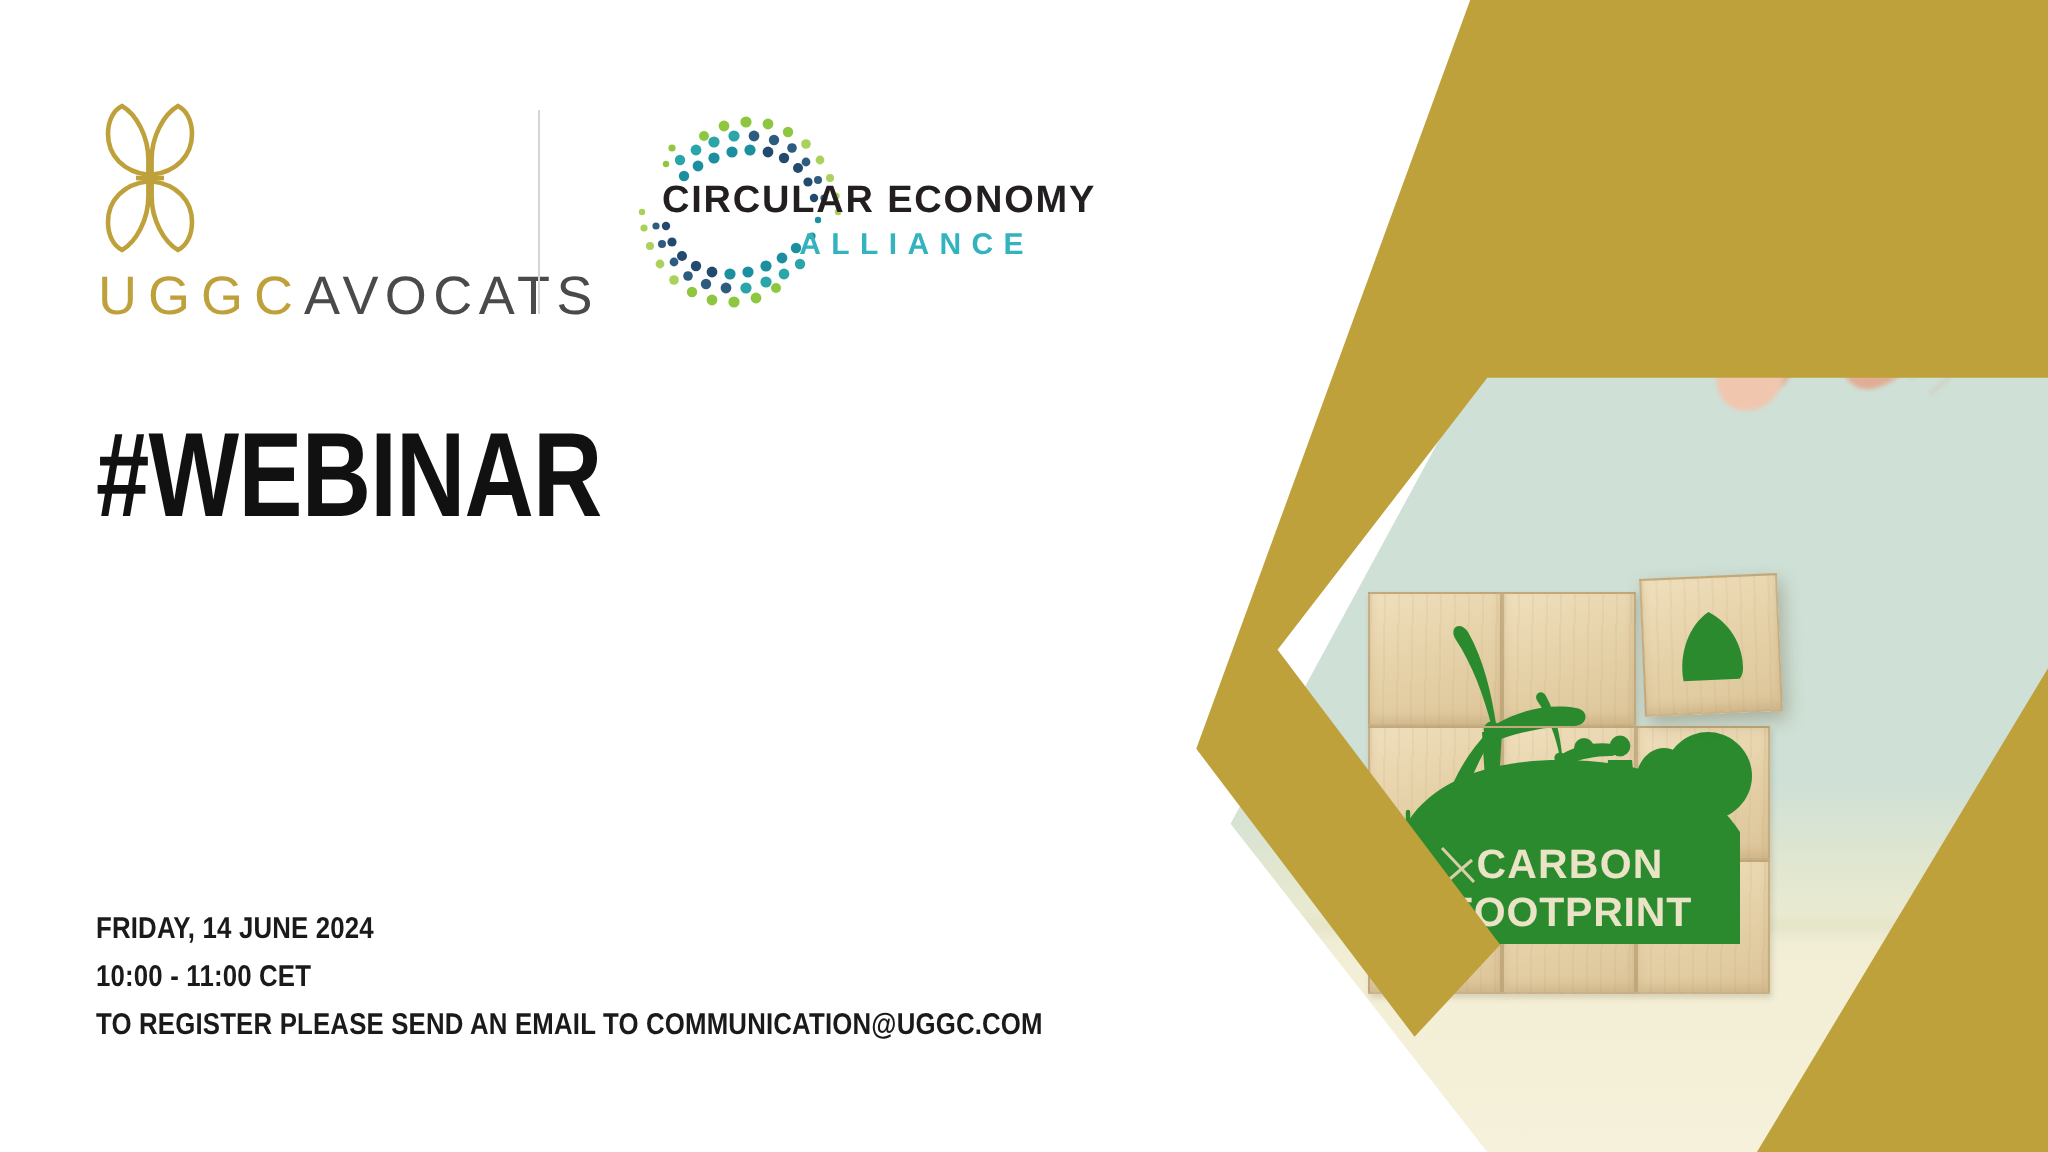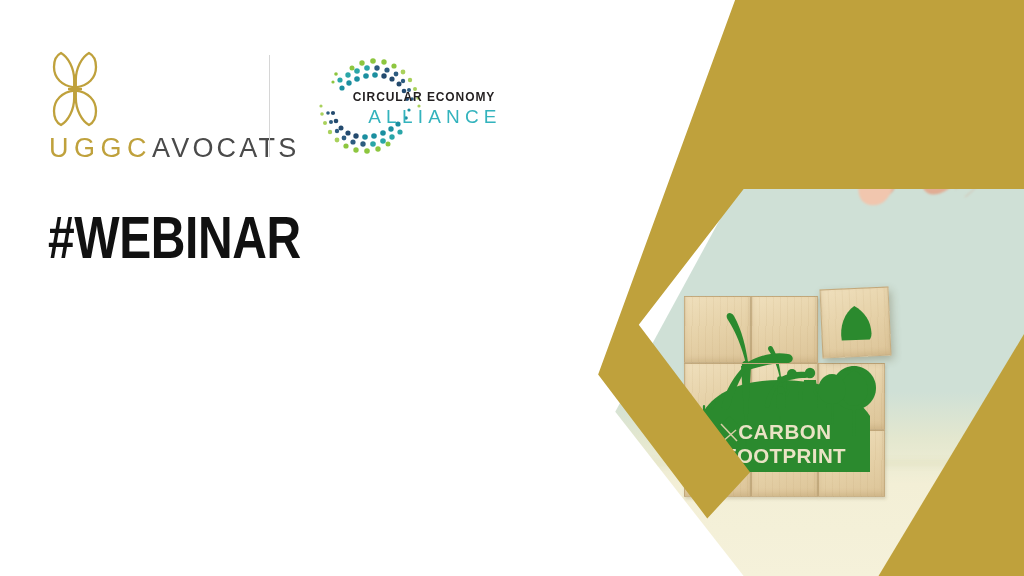--- a/index.html
+++ b/index.html
@@ -130,27 +130,28 @@
     margin-left:15px; margin-right:48px;
   }
 
   .cea-logo { position:relative; width:200px; height:108px; }
   .cea-swirls { position:absolute; left:0; top:0; width:200px; height:108px; }
   .cea-text {
     position:absolute; left:13px; top:38px; width:186px;
     text-align:center;
   }
   .cea-l1 {
-    font-size:12px; font-weight:bold; color:#231f20;
+    font-size:19px; font-weight:bold; color:#231f20;
     letter-spacing:.9px; line-height:1.2; white-space:nowrap;
   }
   .cea-l2 {
-    font-size:19px; font-weight:normal; color:#33b3bd;
+    font-size:15px; font-weight:bold; color:#33b3bd;
     letter-spacing:5.2px; line-height:1.35; white-space:nowrap;
     padding-left:22px;
+    text-align:right;
   }
 
   .headline {
     position:absolute; left:48px; top:208px;
     font-family:"Liberation Sans", sans-serif;
     font-size:60px; font-weight:bold;
     color:#111111;
     letter-spacing:-0.5px;
     line-height:1;
     transform:scaleX(.80);
@@ -469,14 +470,19 @@
       <div class="cea-text">
         <div class="cea-l1">CIRCULAR ECONOMY</div>
         <div class="cea-l2">ALLIANCE</div>
       </div>
     </div>
   </div>
 
   <div class="headline">#WEBINAR</div>
 
 
+  <div class="details-block">
+    <div class="detail-line">FRIDAY, 14 JUNE 2024</div>
+    <div class="detail-line">10:00 - 11:00 CET</div>
+    <div class="detail-line">TO REGISTER PLEASE SEND AN EMAIL TO COMMUNICATION@UGGC.COM</div>
+  </div>
 
 </div>
 
 </body></html>

